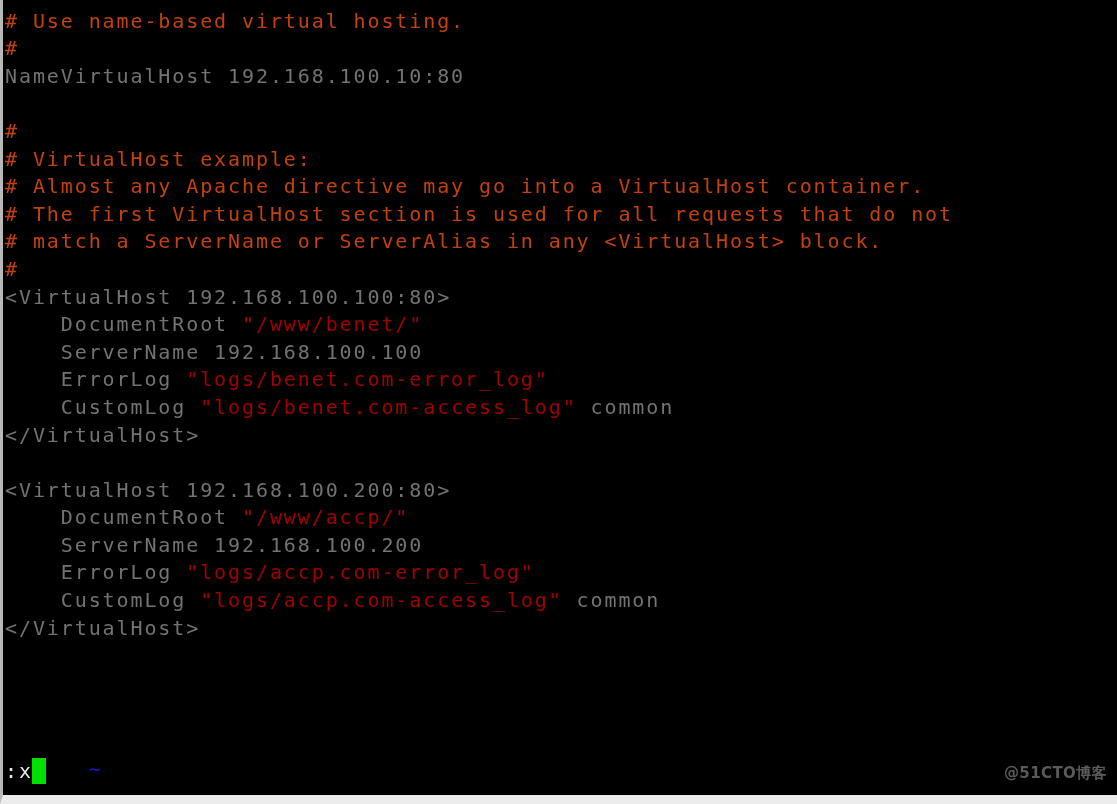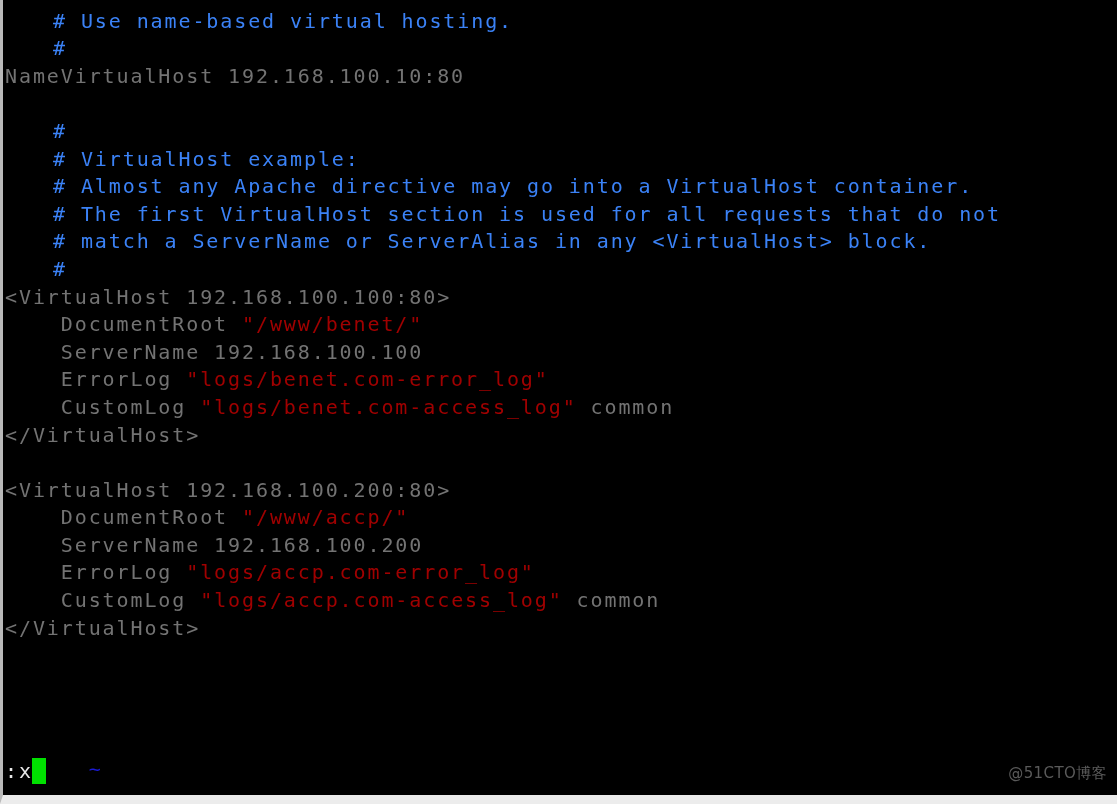--- a/index.html
+++ b/index.html
@@ -52,21 +52,21 @@
     color: #e8e8e8;
     -webkit-font-smoothing: none;
   }
 
   .line {
     height: 27.6px;
     white-space: pre;
   }
 
   
-  .cmt   { color: #3b82f6; margin-left: 48px; }   
+  .cmt   { color: #c2410c; }   
   .str   { color: #a00000; }   
   .txt   { color: #737373; }   
   .tilde { color: #1a1ad6; }   
 
   
   #cmdline {
     position: absolute;
     left: 2px;
     top: 758px;
     font-family: "DejaVu Sans Mono", "Liberation Mono", monospace;
@@ -99,20 +99,21 @@
   
   #watermark {
     position: absolute;
     right: 10px;
     bottom: 12px;
     font-family: "DejaVu Sans", "Liberation Sans", sans-serif;
     font-size: 15px;
     color: #5a5a5a;
     letter-spacing: 0.4px;
     user-select: none;
+    font-weight: bold;
   }
 </style>
 </head>
 <body>
 
 <div id="terminal-window">
   <div id="screen">
 
     <div id="buffer"><div class="line"><span class="cmt">#</span></div><div class="line"><span class="cmt"># Use name-based virtual hosting.</span></div><div class="line"><span class="cmt">#</span></div><div class="line"><span class="txt">NameVirtualHost 192.168.100.10:80</span></div><div class="line">&nbsp;</div><div class="line"><span class="cmt">#</span></div><div class="line"><span class="cmt"># VirtualHost example:</span></div><div class="line"><span class="cmt"># Almost any Apache directive may go into a VirtualHost container.</span></div><div class="line"><span class="cmt"># The first VirtualHost section is used for all requests that do not</span></div><div class="line"><span class="cmt"># match a ServerName or ServerAlias in any &lt;VirtualHost&gt; block.</span></div><div class="line"><span class="cmt">#</span></div><div class="line"><span class="txt">&lt;VirtualHost 192.168.100.100:80&gt;</span></div><div class="line"><span class="txt">    DocumentRoot </span><span class="str">"/www/benet/"</span></div><div class="line"><span class="txt">    ServerName 192.168.100.100</span></div><div class="line"><span class="txt">    ErrorLog </span><span class="str">"logs/benet.com-error_log"</span></div><div class="line"><span class="txt">    CustomLog </span><span class="str">"logs/benet.com-access_log"</span><span class="txt"> common</span></div><div class="line"><span class="txt">&lt;/VirtualHost&gt;</span></div><div class="line">&nbsp;</div><div class="line"><span class="txt">&lt;VirtualHost 192.168.100.200:80&gt;</span></div><div class="line"><span class="txt">    DocumentRoot </span><span class="str">"/www/accp/"</span></div><div class="line"><span class="txt">    ServerName 192.168.100.200</span></div><div class="line"><span class="txt">    ErrorLog </span><span class="str">"logs/accp.com-error_log"</span></div><div class="line"><span class="txt">    CustomLog </span><span class="str">"logs/accp.com-access_log"</span><span class="txt"> common</span></div><div class="line"><span class="txt">&lt;/VirtualHost&gt;</span></div><div class="line">&nbsp;</div><div class="line">&nbsp;</div></div>
 

